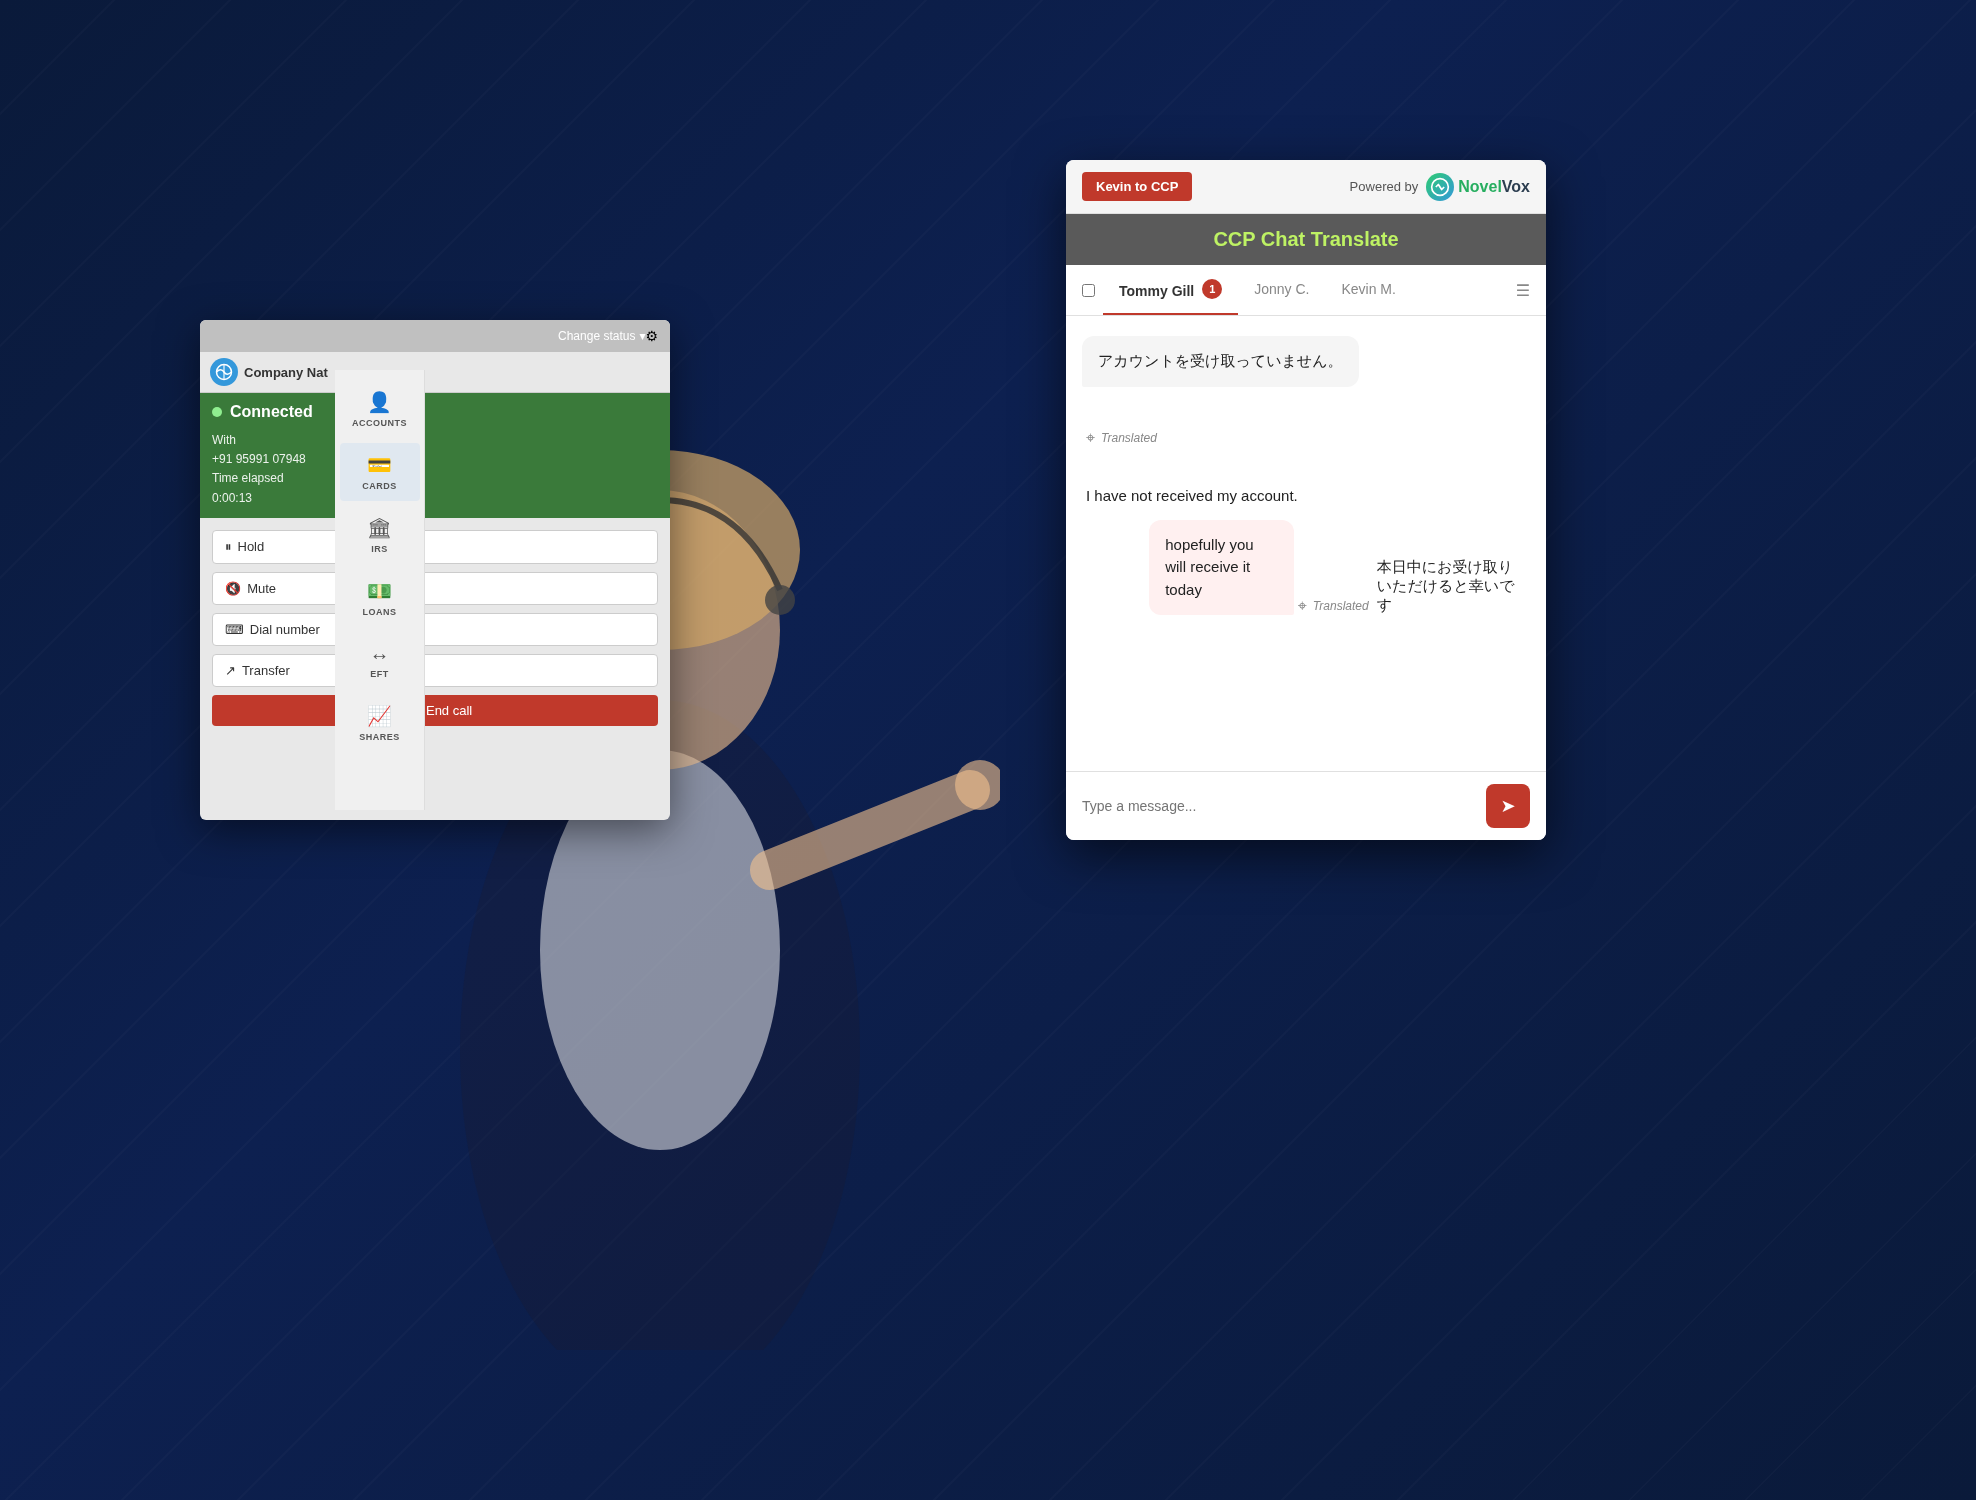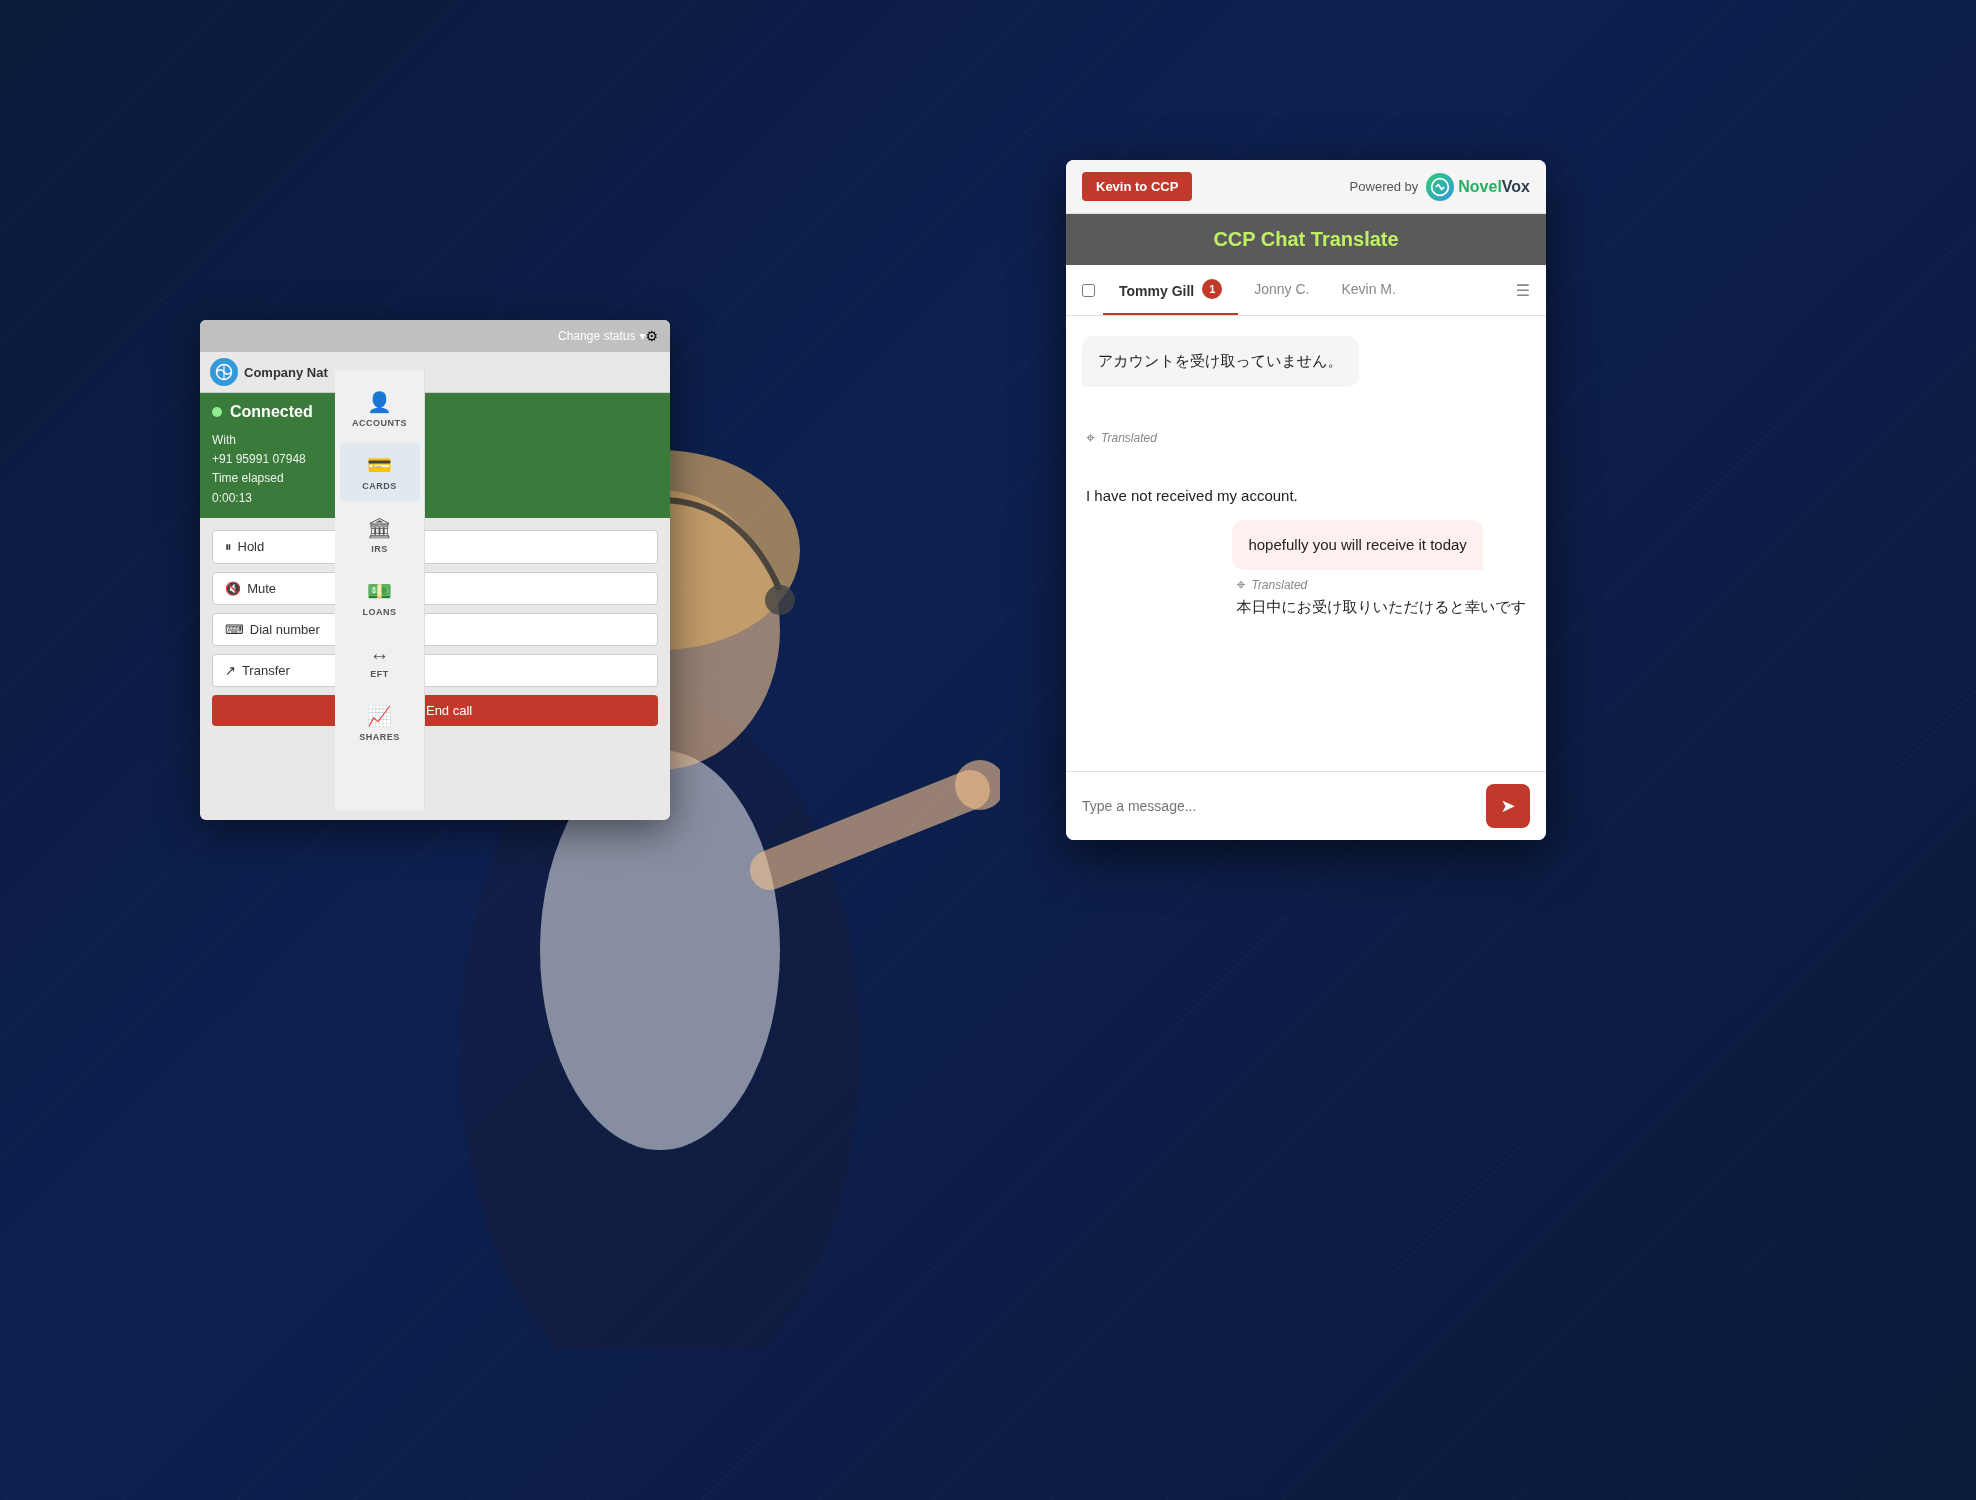--- a/index.html
+++ b/index.html
@@ -399,22 +399,22 @@
     .translated-text {
       font-size: 15px;
       color: #222;
       margin-top: 4px;
       padding: 0 4px;
       font-weight: 500;
     }
 
     .message-outgoing {
       display: flex;
-      flex-direction: column;
-      align-items: flex-start;
+      flex-direction: row;
+      align-items: flex-end;
       align-self: flex-end;
       max-width: 85%;
     }
 
     .message-bubble-outgoing {
       background: #fff0f0;
       border-radius: 12px 12px 2px 12px;
       padding: 14px 16px;
       font-size: 15px;
       color: #222;

